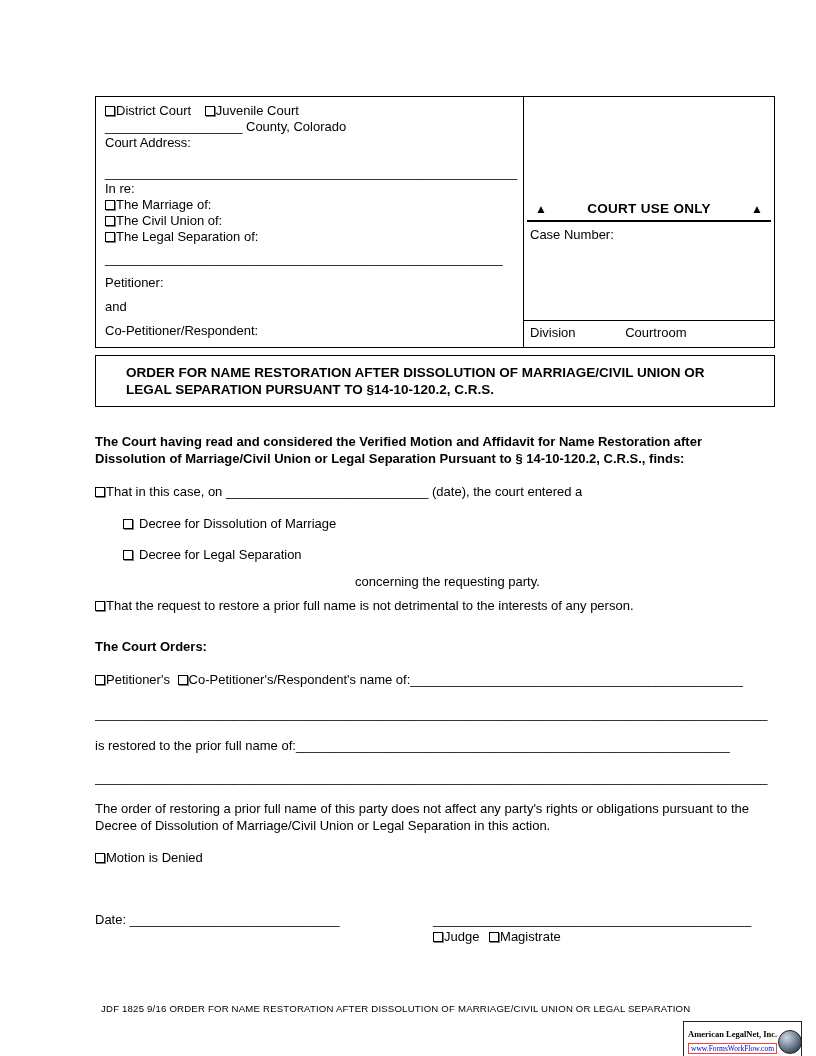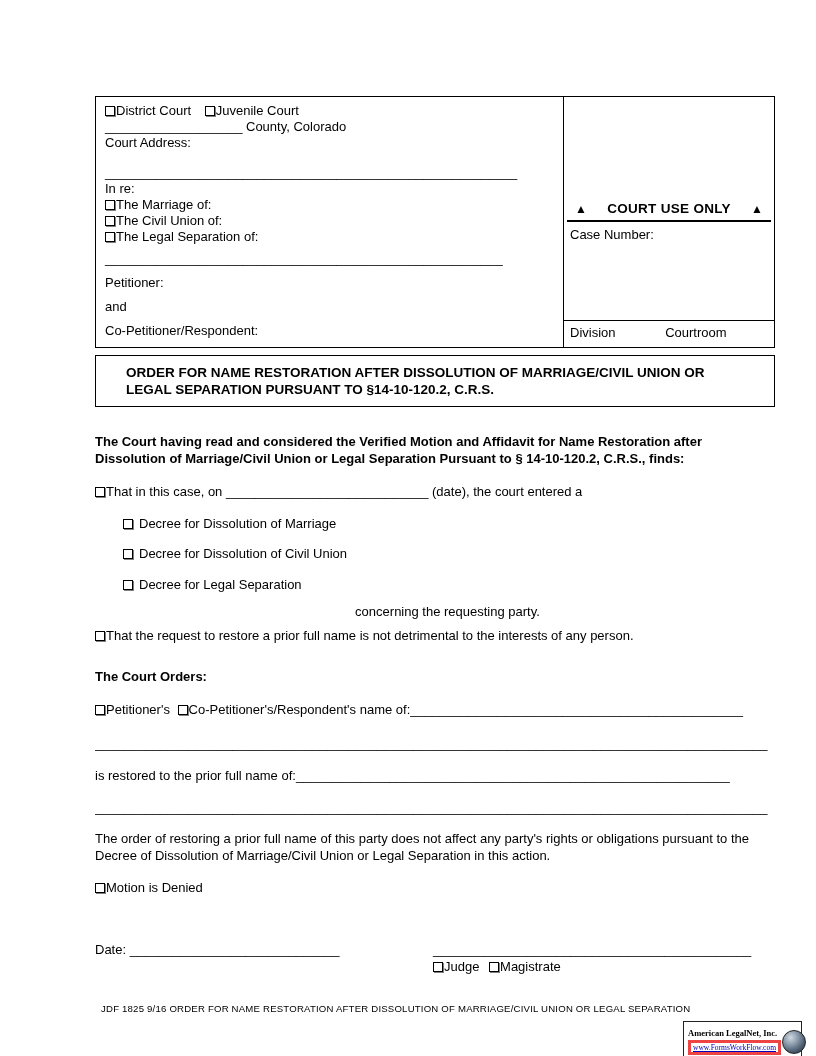--- a/index.html
+++ b/index.html
@@ -5,21 +5,21 @@
   * { margin:0; padding:0; box-sizing:border-box; }
   html,body { background:#ffffff; }
   .page {
     position:relative; width:816px; height:1056px; background:#fff;
     font-family:"Liberation Sans","DejaVu Sans",sans-serif;
     font-size:13px; color:#000; overflow:hidden;
   }
   .content { position:absolute; left:95px; top:96px; width:680px; }
 
   
-  .caption { display:flex; border:1.5px solid #000;gap:40px; }
+  .caption { display:flex; border:1.5px solid #000; }
   .cap-left { width:427px; padding:6px 9px 8px; }
   .cap-right { flex:1; border-left:1.5px solid #000; display:flex; flex-direction:column; }
   .cap-line { line-height:16px; }
   .mt14 { margin-top:14px; }
   .mt8 { margin-top:8px; }
   .mt6 { margin-top:6px; }
 
   .cb {
     display:inline-block; width:10px; height:10px; border:1.2px solid #000;
     background:#fff; box-shadow:1px 1px 0 rgba(0,0,0,.5);
@@ -75,21 +75,21 @@
   
   .legalnet {
     position:absolute; left:683px; top:1021px; width:119px; height:41px;
     border:1.5px solid #222; background:#fff; display:flex; align-items:center;
     padding:2px 2px 2px 4px;
   }
   .legalnet-text { flex:1; font-family:"Liberation Serif","DejaVu Serif",serif; }
   .legalnet-name { font-weight:bold; font-size:8.5px; line-height:10px; white-space:nowrap; }
   .legalnet-link {
     display:inline-block; margin-top:1px; font-size:7.5px; line-height:9px;
-    color:#0000bb; text-decoration:underline; border:3px solid #ef4444; padding:0 2px;
+    color:#0000bb; border:1px solid #ef4444; padding:0 2px;
     white-space:nowrap;
   }
   .globe {
     width:24px; height:24px; border-radius:50%; flex:0 0 24px; margin-left:1px;
     background:radial-gradient(circle at 35% 30%, #cfd8e0 0%, #8a9aab 35%, #4d5f72 65%, #1e2b38 100%);
     border:1px solid #222;
   }
 </style>
 </head>
 <body>
@@ -147,23 +147,20 @@
 
     <div class="para bold intro">The Court having read and considered the Verified Motion and Affidavit for Name Restoration after Dissolution of Marriage/Civil Union or Legal Separation Pursuant to § 14-10-120.2, C.R.S., finds:</div>
 
     <div class="finding1">
       <span class="cb"></span><span>That in this case, on </span><span class="blank">____________________________</span><span> (date), the court entered a</span>
     </div>
 
     <div class="decree d1">
       <span class="cb cb-sp"></span><span>Decree for Dissolution of Marriage</span>
     </div>
-    <div class="decree d2">
-      <span class="cb cb-sp"></span><span>Decree for Dissolution of Civil Union</span>
-    </div>
     <div class="decree d3">
       <span class="cb cb-sp"></span><span>Decree for Legal Separation</span>
     </div>
 
     <div class="concerning">concerning the requesting party.</div>
 
     <div class="finding2">
       <span class="cb"></span><span>That the request to restore a prior full name is not detrimental to the interests of any person.</span>
     </div>
 

